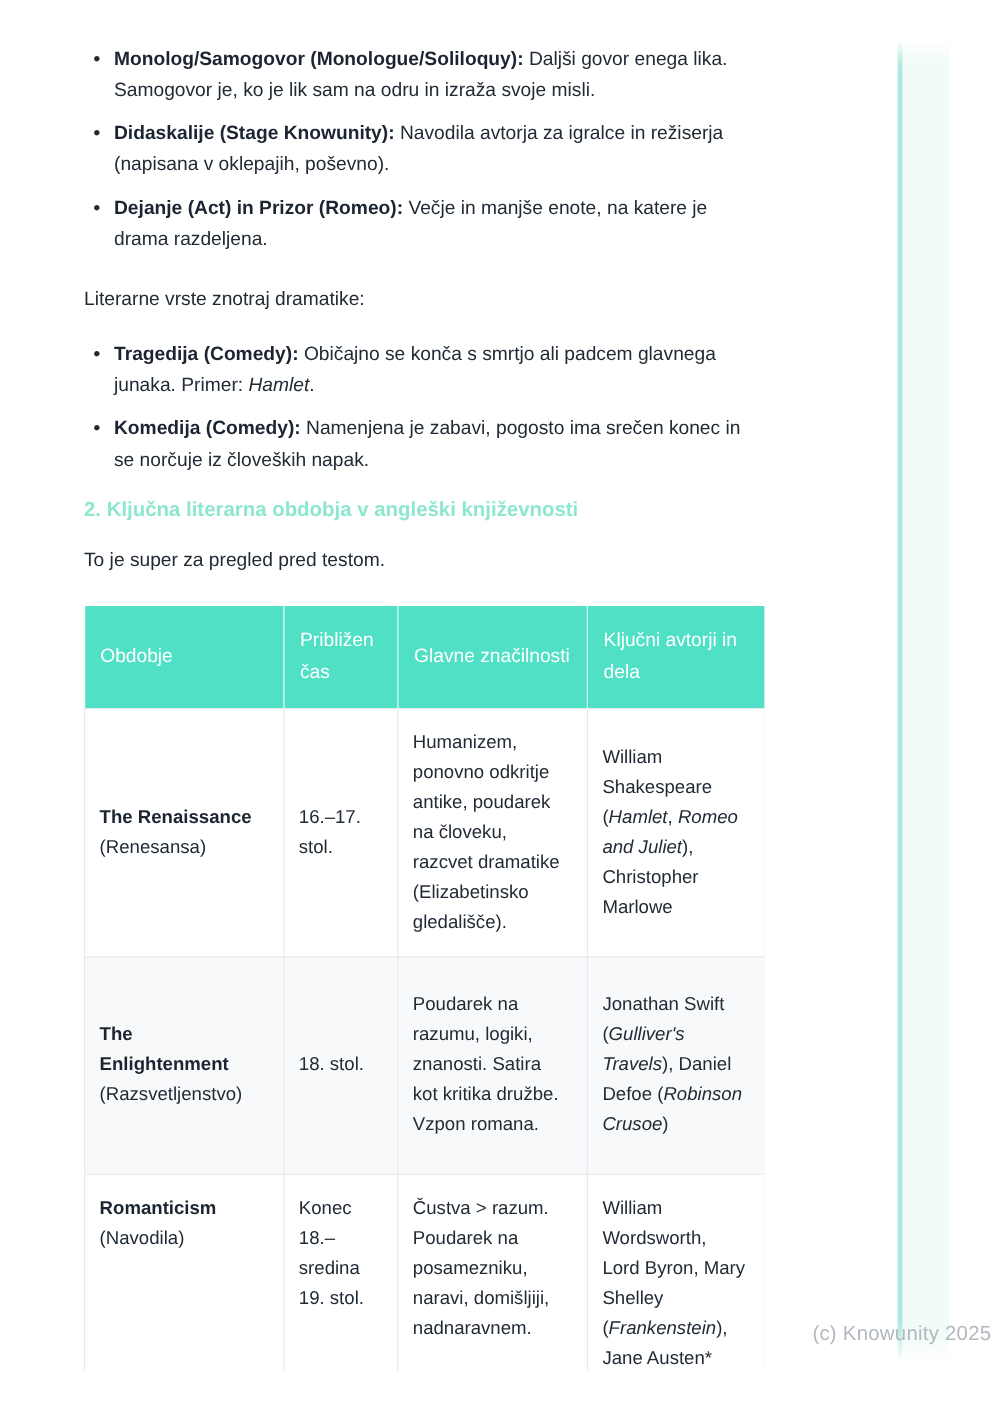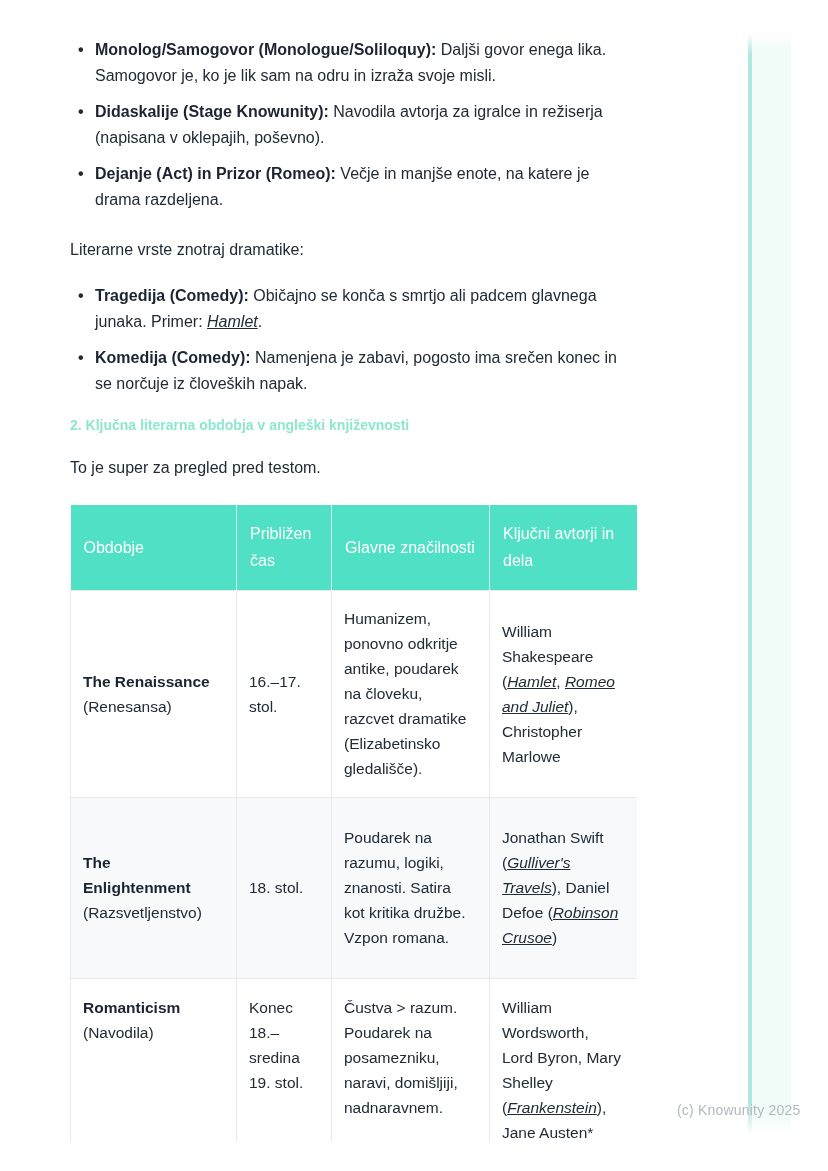--- a/index.html
+++ b/index.html
@@ -23,21 +23,21 @@
   .right-strip .strip-line {
     position: absolute;
     left: 0; top: 0;
     width: 4px; height: 100%;
     background: linear-gradient(180deg, rgba(180,234,225,0) 0%, #aee8de 2%, #aee8de 97%, rgba(180,234,225,0) 100%);
   }
 
   .copyright {
     position: absolute;
     top: 1102px; left: 677px;
-    font-size: 14px;
+    font-size: 17px;
     letter-spacing: 0.2px;
     color: #b2b8bf;
     z-index: 2;
     white-space: nowrap;
   }
 
   .content {
     position: absolute;
     left: 70px; top: 0;
     width: 567px;
@@ -53,26 +53,26 @@
     margin-bottom: 10px;
     line-height: 26px;
   }
   .bullet {
     position: absolute;
     left: 8px; top: 0;
     font-weight: 700;
     color: #212b36;
   }
   .seg-b { font-weight: 700; color: #1b2430; }
-  .seg-i { font-style: italic; text-decoration: underline; }
+  .seg-i { font-style: italic; }
 
   p.lead  { margin: 24px 0 20px; }
   h2.section-heading {
     margin: 14px 0 0;
-    font-size: 14px;
+    font-size: 17px;
     line-height: 28px;
     font-weight: 700;
     color: #8de7cf;
   }
   p.note  { margin: 16px 0 0; }
 
   .table-wrap {
     margin-top: 24px;
     height: 637px;
     overflow: hidden;

